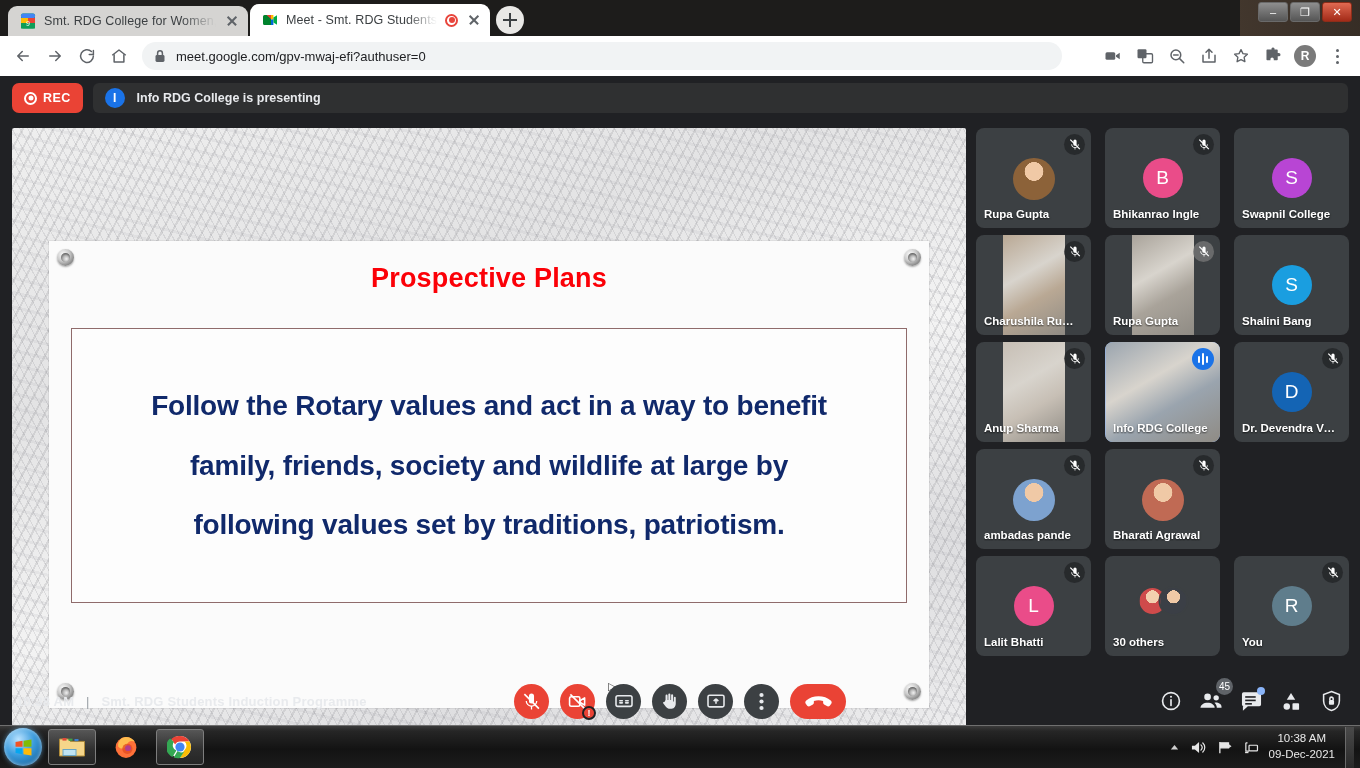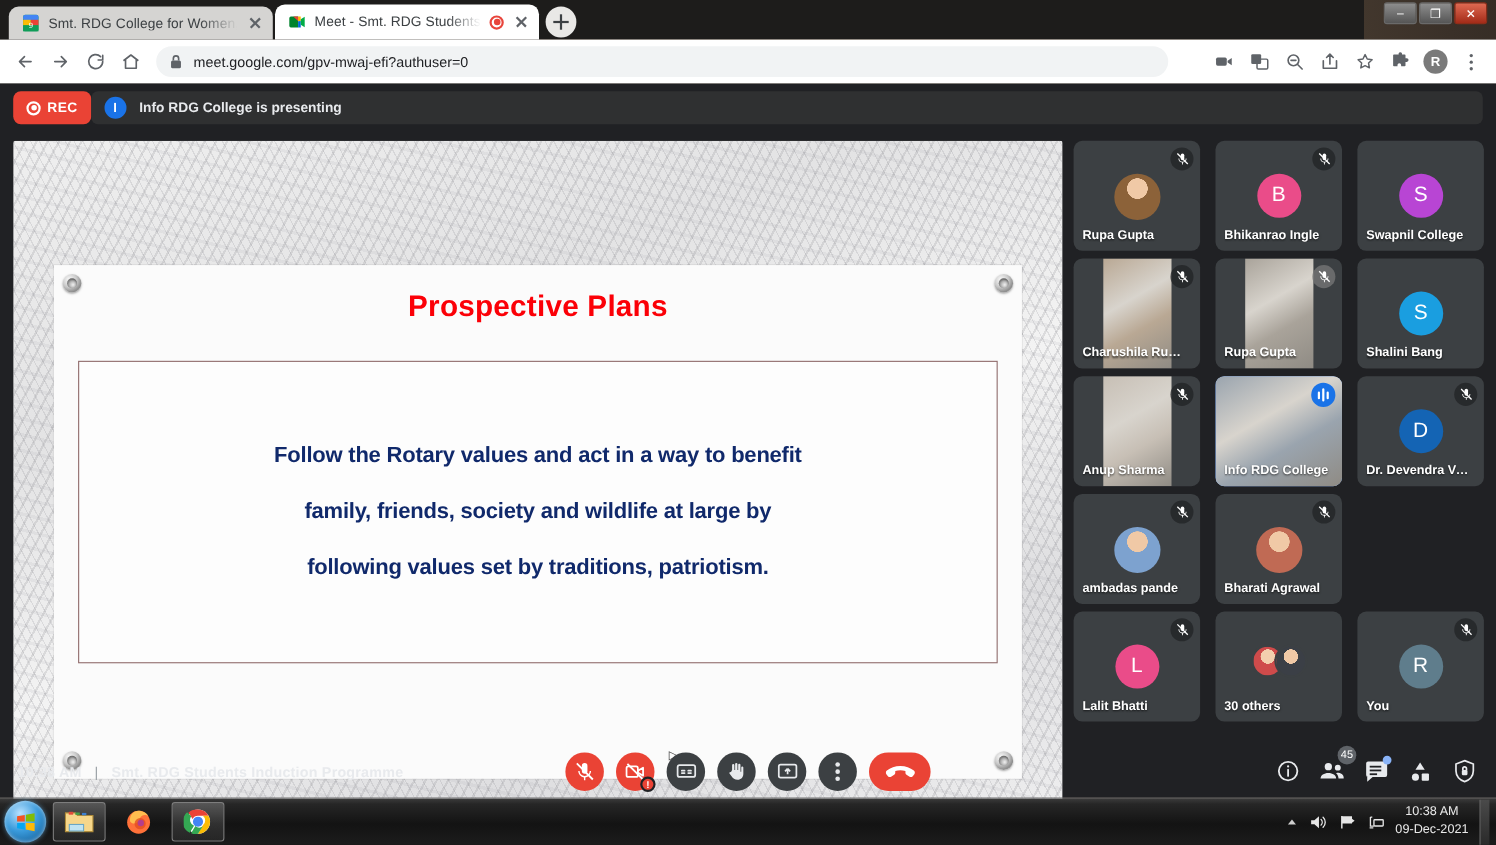--- a/index.html
+++ b/index.html
@@ -119,21 +119,21 @@
   .kebab { width:20px; display:flex; flex-direction:column; align-items:center; gap:3px; }
   .kebab i { width:3px;height:3px;border-radius:50%;background:#5f6368;display:block; }
 
   
   #meet {
     position: absolute; left:0; top: 76px; width: 1360px; height: 649px;
     background: #202124;
   }
   #meetheader {
     position:absolute; left:0; top:0; width:1360px; height:44px;
-    display:flex; align-items:center; padding: 10px 12px;
+    display:flex; align-items:center; gap:10px; padding: 10px 12px;
   }
   #recbadge {
     background:#ea4335; color:#fff; border-radius:7px;
     height:30px; padding:0 12px; display:flex; align-items:center; gap:6px;
     font-size:12.5px; font-weight:bold; letter-spacing:.4px;
   }
   #recbadge .ring {
     width:13px;height:13px;border-radius:50%;border:2px solid #fff;position:relative;
   }
   #recbadge .ring::after{
@@ -189,21 +189,21 @@
     letter-spacing:.2px;
   }
   #slide-box {
     position:absolute; left:22px; top:87px; width:836px; height:275px;
     border:1.5px solid #8f6b6b;
     background:#fdfdfd;
     display:flex; flex-direction:column; justify-content:center; gap:30px;
     padding: 10px 18px;
   }
   .slide-line {
-    text-align:center; color:#10296b; font-weight:bold; font-size:20px;
+    text-align:center; color:#10296b; font-weight:bold; font-size:28px;
     letter-spacing:-.2px; line-height:1.05;
   }
 
   #cursor {
     position:absolute; left:596px; top:552px;
     font-size:11px; color:#3a3a3a;
   }
 
   
   #rail {

